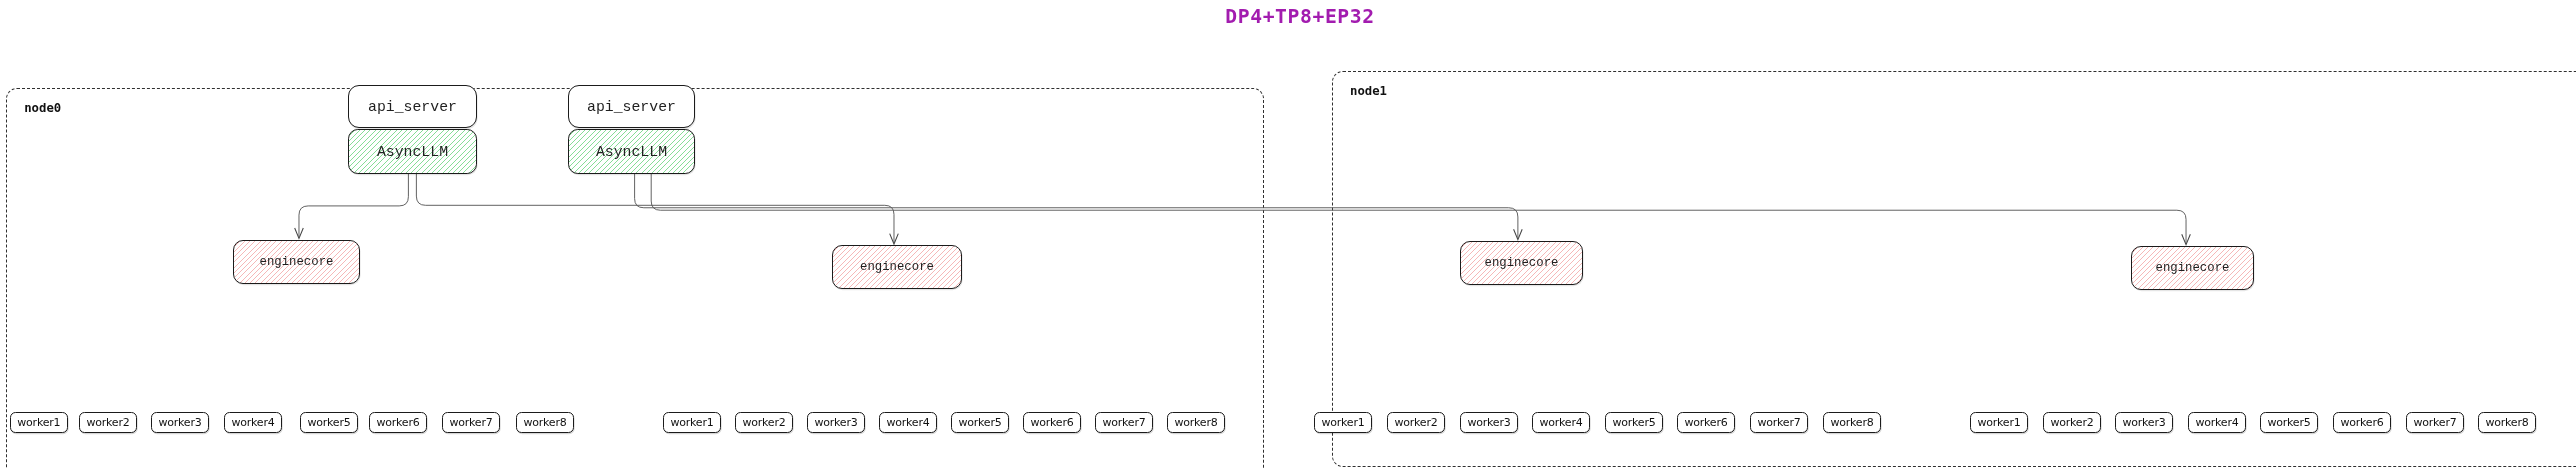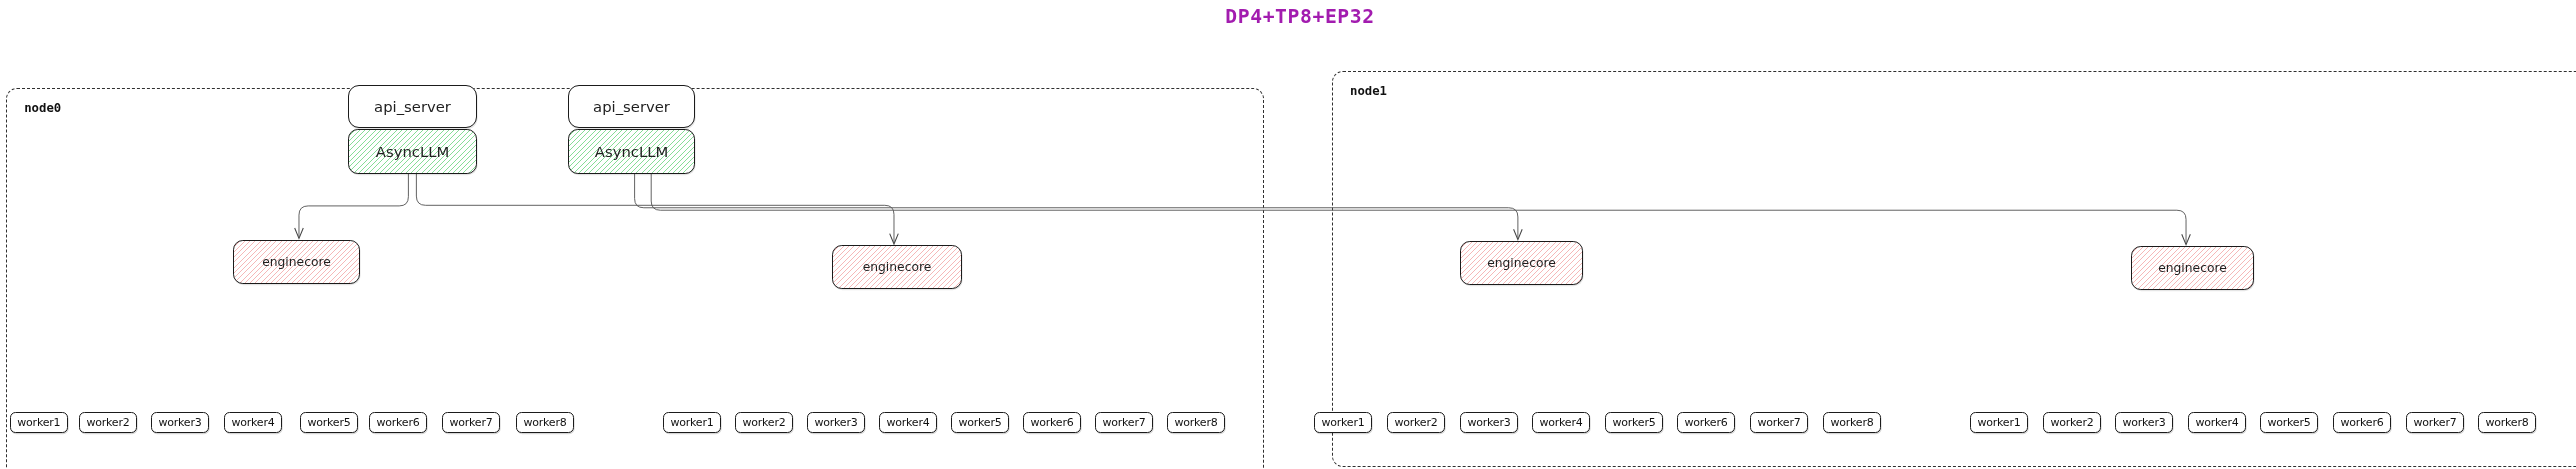--- a/index.html
+++ b/index.html
@@ -19,31 +19,33 @@
   .node-label{
     position:absolute;left:17px;top:12.3px;
     font-family:"DejaVu Sans Mono","Liberation Mono",monospace;
     font-size:12.3px;font-weight:600;color:#111;
   }
   .rbox{
     position:absolute;border:1.2px solid #1b1b1b;border-radius:9.8px;
     background-color:#ffffff;display:flex;align-items:center;justify-content:center;
     color:#1f1f1f;font-size:14.8px;box-shadow:0.6px 1.2px 0 rgba(0,0,0,0.10);
     box-sizing:border-box;
+    font-family:Liberation Mono, monospace;
   }
   .hatch-green{
     background-image:repeating-linear-gradient(135deg,
       rgba(105,212,125,0.80) 0px, rgba(105,212,125,0.80) 0.7px,
       transparent 0.7px, transparent 3.7px);
     text-align:center;
   }
   .hatch-red{
     background-image:repeating-linear-gradient(135deg,
       rgba(242,160,160,0.75) 0px, rgba(242,160,160,0.75) 0.7px,
       transparent 0.7px, transparent 3.7px);
+    border-radius:10px;
   }
   .enginecore{font-size:12.3px;}
   .worker{
     position:absolute;top:412px;width:58px;height:21px;
     border:1.2px solid #1b1b1b;border-radius:5.5px;background:#ffffff;
     display:flex;align-items:center;justify-content:center;
     font-size:11px;color:#111;box-shadow:0.6px 1.2px 0 rgba(0,0,0,0.16);
     box-sizing:border-box;letter-spacing:-0.2px;
   }
   svg.edge-layer{position:absolute;left:0;top:0;pointer-events:none;}

